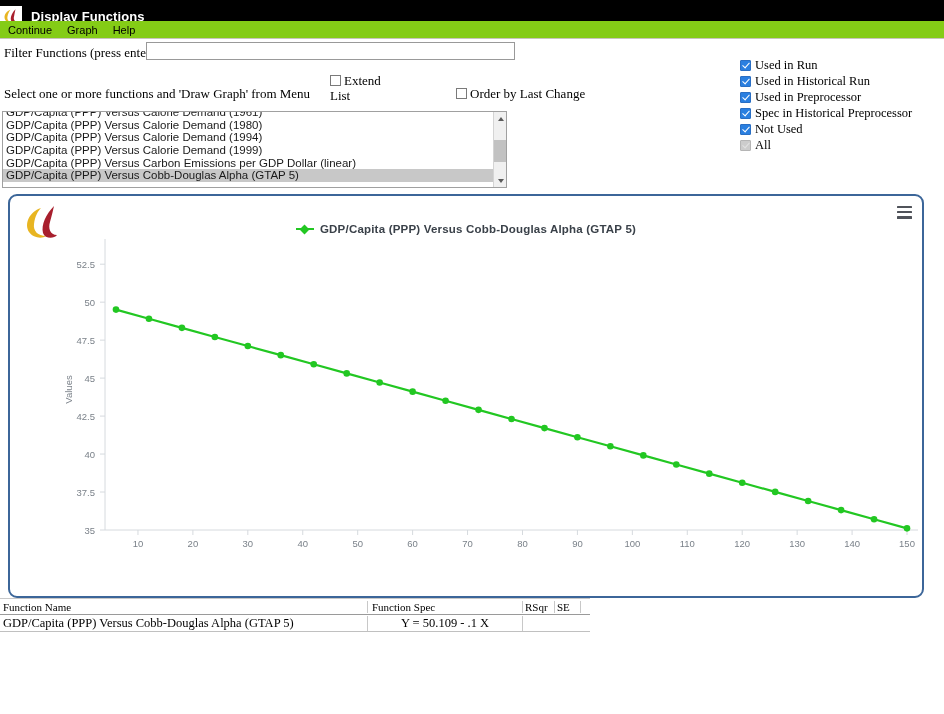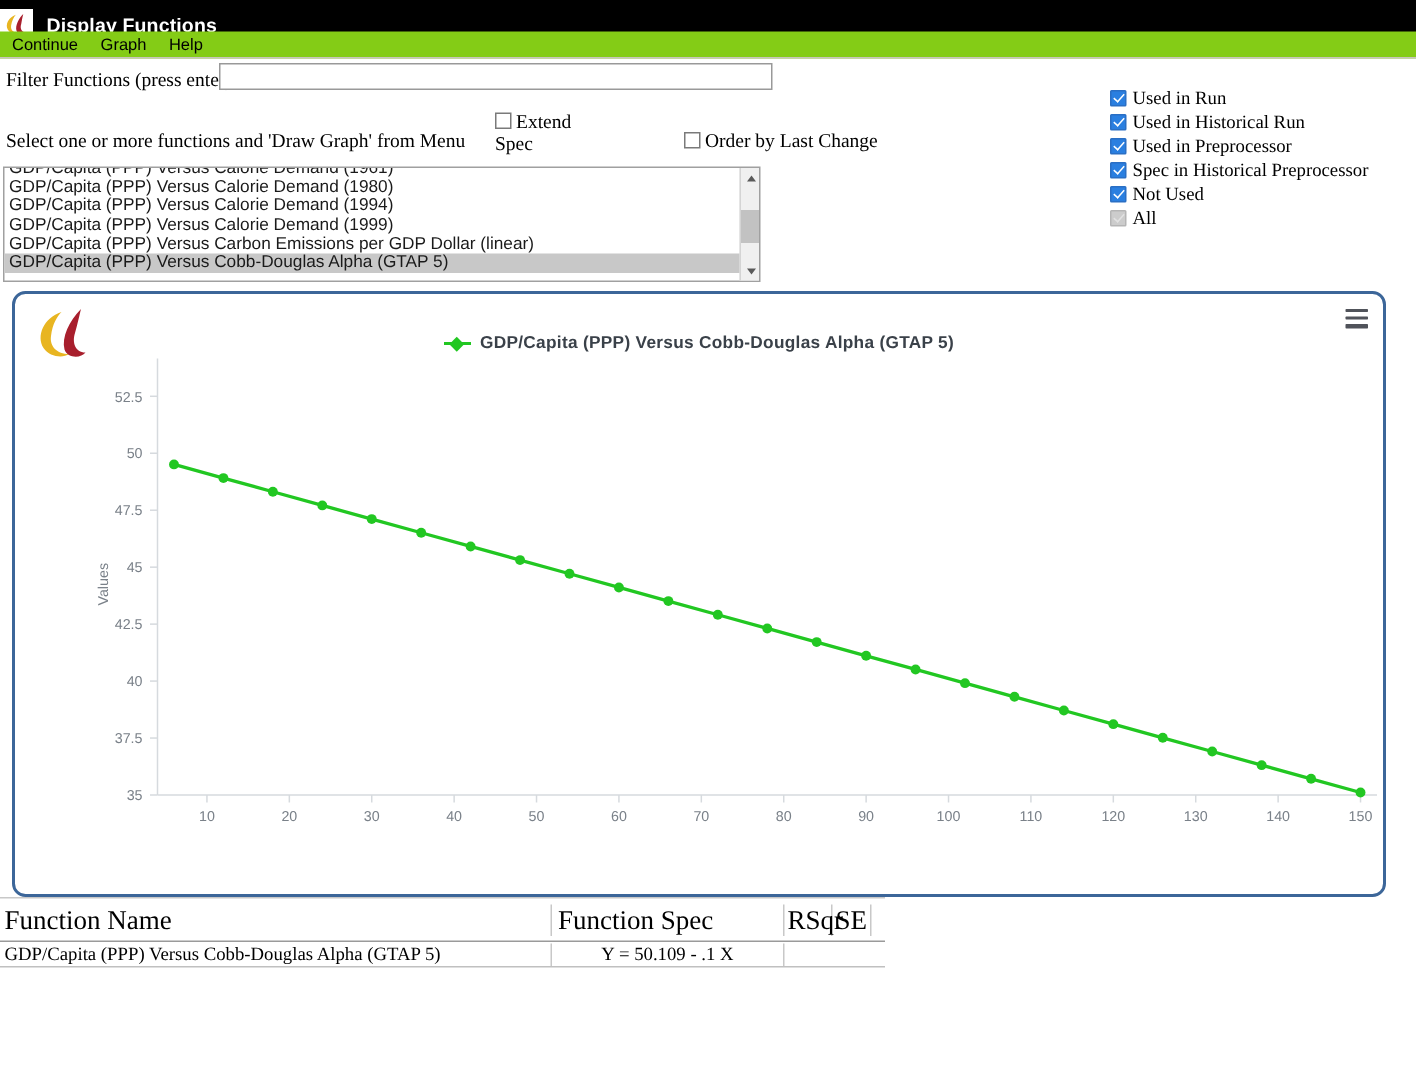--- a/index.html
+++ b/index.html
@@ -189,23 +189,23 @@
   .axis-title-text {
     font-family: "Liberation Sans", sans-serif;
     font-size: 9.5px; fill: #7a8189;
   }
 
   
   #result-table {
     position: absolute; left: 0; top: 598px; width: 590px;
   }
   #result-table .hdr {
-    display: flex; height: 30px; align-items: center;
+    display: flex; height: 17px; align-items: center;
     border-bottom: 1px solid #9a9a9a; border-top: 1px solid #c8c8c8;
-    background: #ffffff; font-size: 18px; color: #000;
+    background: #ffffff; font-size: 11px; color: #000;
   }
   #result-table .row {
     display: flex; height: 17px; align-items: center;
     border-bottom: 1px solid #c0c0c0;
     font-size: 12.5px; color: #000; background: #fff;
   }
   .col-name { width: 368px; padding-left: 3px; border-right: 1px solid #c8c8c8; }
   .col-spec { width: 155px; padding-left: 4px; border-right: 1px solid #c8c8c8; }
   .col-spec.val { text-align: center; padding-left: 0; }
   .col-rsqr { width: 32px; padding-left: 2px; border-right: 1px solid #c8c8c8; }
@@ -235,21 +235,21 @@
   <input id="filter-input" type="text" value="" style="">
 </div>
 
 <div id="instruction">Select one or more functions and 'Draw Graph' from Menu</div>
 
 <div id="extend-box">
   <div class="cb-line">
     <span class="winchk"></span>
     <span>Extend</span>
   </div>
-  <div>Spec</div>
+  <div>List</div>
 </div>
 
 <div id="order-box">
   <span class="winchk"></span>
   <span>Order by Last Change</span>
 </div>
 
 <div id="usedin-group">
   <div class="chk-row">
     <span class="bluechk"></span>

